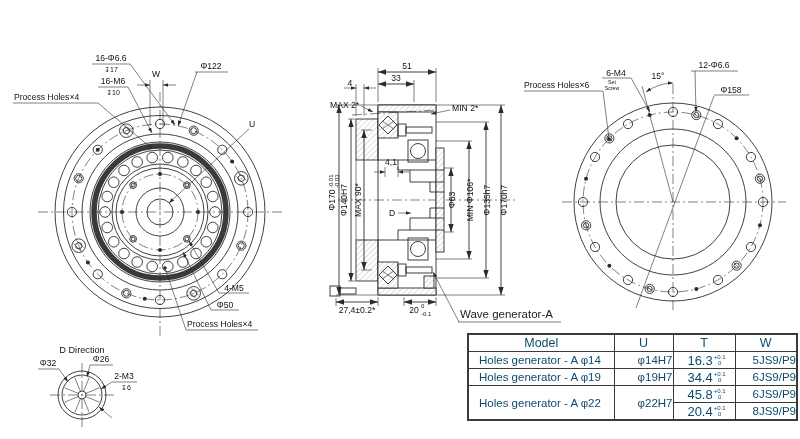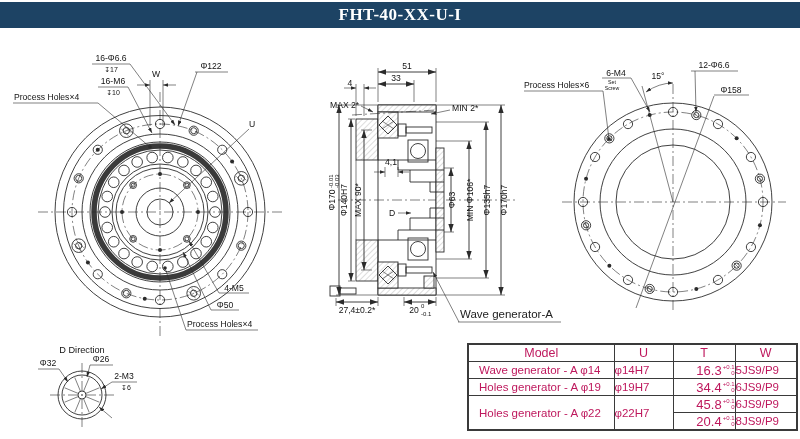--- a/index.html
+++ b/index.html
@@ -18,28 +18,28 @@
   #dwg .fl{fill:#2b2b2b;stroke:none;}
   #dwg .ht{fill:url(#hp);stroke:#2b2b2b;stroke-width:.9;}
   #dwg text{font-family:"Liberation Sans","DejaVu Sans",sans-serif;font-size:8.6px;fill:#131313;}
   #dwg .mid{text-anchor:middle;}
   #dwg .t7{font-size:7px;}
   #dwg .t6{font-size:6px;}
   #dwg .t5{font-size:5.2px;}
   #dwg .t9{font-size:9.2px;}
   #dwg .t11{font-size:11.5px;fill:#222;}
   
-  #spec-table{position:absolute;left:467px;top:343px;border-collapse:collapse;table-layout:fixed;
-        background:#fff;border:2px solid #3a3a3a;color:#be185d;}
+  #spec-table{position:absolute;left:467px;top:333px;border-collapse:collapse;table-layout:fixed;
+        background:#fff;border:2px solid #3a3a3a;color:#0c4a6e;}
   #spec-table th,#spec-table td{border:1.4px solid #3a3a3a;height:16px;padding:0;
         white-space:nowrap;overflow:hidden;font-weight:normal;}
   #spec-table th{font-size:12.5px;}
-  #spec-table td{font-size:11.5px;text-align:left;}
+  #spec-table td{font-size:11.5px;text-align:right;}
   #spec-table td.model{text-align:left;padding-left:10px;}
-  #spec-table td.tcell{text-align:right;padding-left:5px;margin-left:15px;}
+  #spec-table td.tcell{text-align:center;padding-left:5px;margin-left:15px;}
   .tnum{font-size:13px;vertical-align:middle;}
   .tol{display:inline-flex;flex-direction:column;vertical-align:middle;margin-left:1px;
         font-size:6px;line-height:6px;}
 </style>
 </head>
 <body>
 
 <div id="page">
 
   <svg id="dwg" viewBox="0 0 800 439">
@@ -374,42 +374,39 @@
     <text x="714" y="68" class="mid">12-Φ6.6</text>
     <text x="731" y="93" class="mid">Φ158</text>
 
     <text x="82" y="353" class="mid t9">D Direction</text>
     <text x="48" y="366" class="mid">Φ32</text>
     <text x="101" y="362" class="mid">Φ26</text>
     <text x="124" y="379" class="mid">2-M3</text>
     <text x="126" y="390" class="mid t7">↧6</text>
   </svg>
 
-  <header id="titlebar">
-    <h1>FHT-40-XX-U-I</h1>
-  </header>
 
   <table id="spec-table">
     <colgroup>
         <col style="width:146px">
         <col style="width:59px">
         <col style="width:62px">
         <col style="width:62px">
       </colgroup>
     <thead>
       <tr>
         <th>Model</th>
         <th>U</th>
         <th>T</th>
         <th>W</th>
       </tr>
     </thead>
     <tbody>
       <tr>
-        <td class="model">Wave generator - A φ14</td>
+        <td class="model">Holes generator - A φ14</td>
         <td>φ14H7</td>
         <td class="tcell"><span class="tnum">16.3</span><span class="tol">
               <span>+0.1</span>
               <span>0</span>
             </span></td>
         <td>5JS9/P9</td>
       </tr>
       <tr>
         <td class="model">Holes generator - A φ19</td>
         <td>φ19H7</td>

